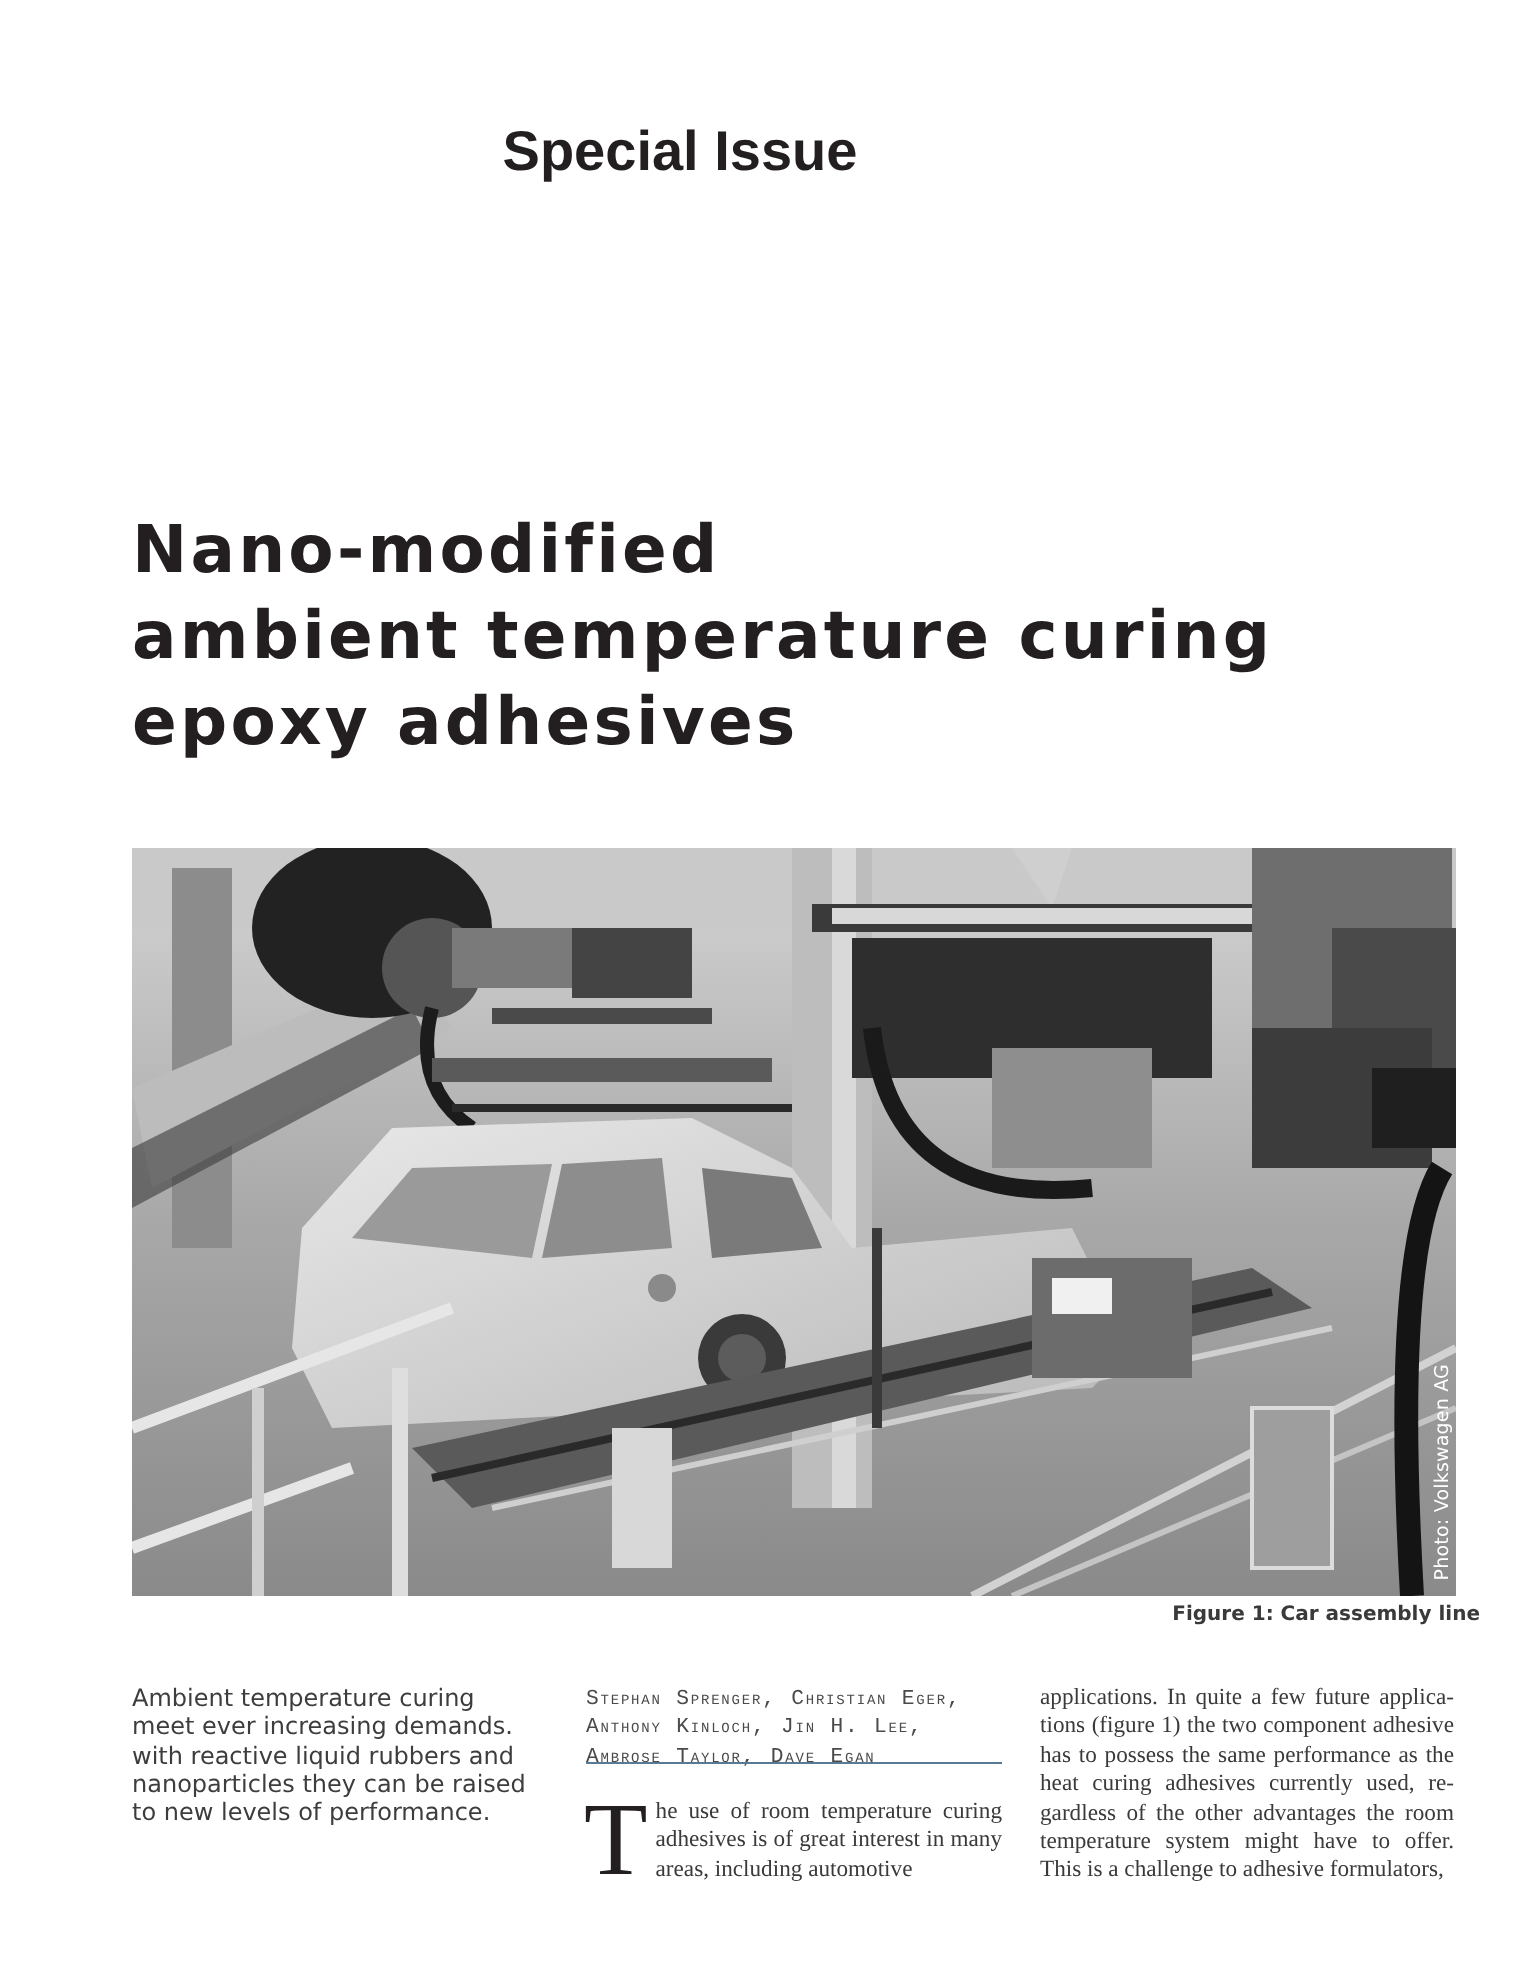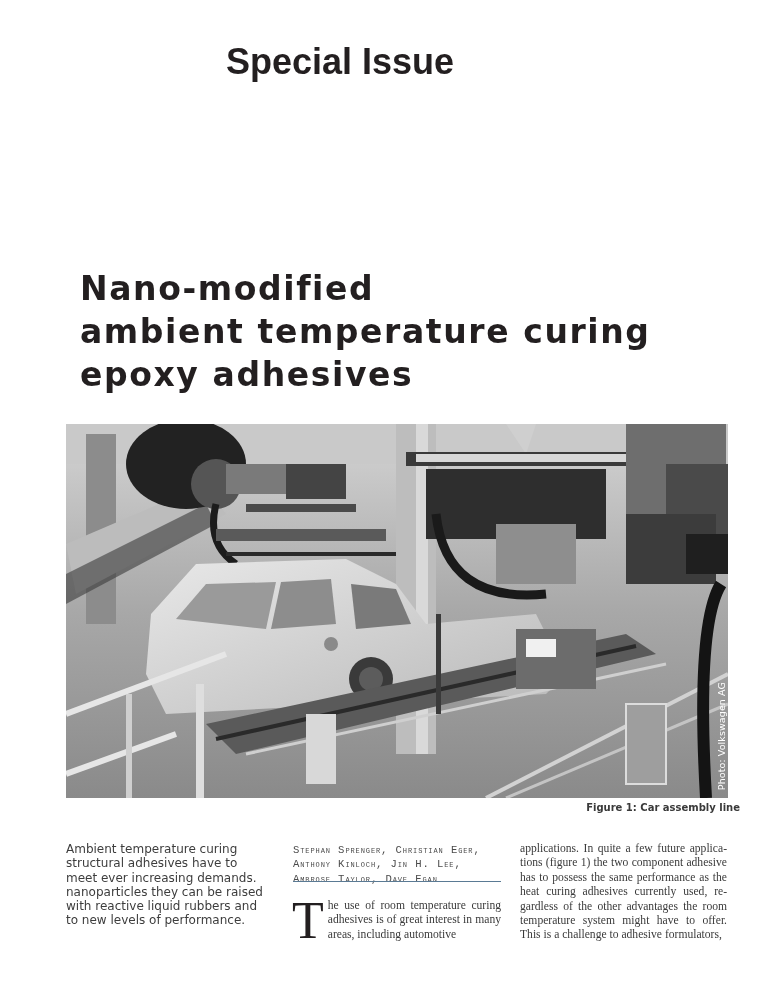--- a/index.html
+++ b/index.html
@@ -1,18 +1,18 @@
 <!DOCTYPE html>
 <html><head>
 <meta charset="utf-8">
 <style>
   html, body { margin:0; padding:0; background:#ffffff; }
   body { width:768px; height:994px; position:relative; overflow:hidden; color:#231f20; }
-  .special { position:absolute; left:0; top:44px; width:680px; text-align:center;
-    font-family:"Liberation Sans", sans-serif; font-weight:bold; font-size:36px; line-height:36px; color:#231f20; }
+  .special { position:absolute; left:0; top:58px; width:680px; text-align:center;
+    font-family:"Liberation Sans", sans-serif; font-weight:bold; font-size:28px; line-height:36px; color:#231f20; }
   .title { position:absolute; left:66px; top:253px; width:640px;
     font-family:"DejaVu Sans", sans-serif; font-weight:bold; font-size:33px; line-height:43px; letter-spacing:1.6px; color:#231f20; }
   .photo { position:absolute; left:66px; top:424px; width:662px; height:374px; background:#9a9a9a; overflow:hidden; }
   .photo svg { position:absolute; left:0; top:0; }
   .credit { position:absolute; right:1px; bottom:8px; writing-mode:vertical-rl; transform:rotate(180deg);
     font-family:"DejaVu Sans", sans-serif; font-size:9.5px; color:#ffffff; letter-spacing:0.1px; }
   .caption { position:absolute; right:28px; top:802px; font-family:"DejaVu Sans", sans-serif; font-weight:bold;
     font-size:10px; color:#3a3a3a; }
   .abstract { position:absolute; left:66px; top:842px; width:220px;
     font-family:"DejaVu Sans", sans-serif; font-size:12px; line-height:14.3px; color:#3d3d3d; }
@@ -28,21 +28,21 @@
   .col3 .ln { display:block; text-align:justify; text-align-last:justify; white-space:nowrap; }
   .col3 .ln.last { text-align-last:left; }
 </style>
 </head>
 <body>
 
 <div class="special">
   <div>Special Issue</div>
 </div>
 
-<h1 class="title" style="margin:14px;font-weight:bold;">
+<h1 class="title" style="margin:0;font-weight:bold;">
   <div>Nano-modified</div>
   <div>ambient temperature curing</div>
   <div>epoxy adhesives</div>
 </h1>
 
 <div class="photo">
   <svg width="662" height="374" viewBox="0 0 662 374">
     <defs>
       <linearGradient id="bg" x1="0" y1="0" x2="0" y2="1">
         <stop offset="0" stop-color="#d4d4d4"></stop>
@@ -111,24 +111,23 @@
 
     <path d="M655,160 Q630,200 640,374" stroke="#141414" stroke-width="12" fill="none"></path>
   </svg>
   <div class="credit">Photo: Volkswagen AG</div>
 </div>
 
 <div class="caption">Figure 1: Car assembly line</div>
 
 <div class="abstract">
   <div>Ambient temperature curing</div>
-  <div>structural adhesives have to</div>
   <div>meet ever increasing demands.</div>
+  <div>with reactive liquid rubbers and</div>
   <div>nanoparticles they can be raised</div>
-  <div>with reactive liquid rubbers and</div>
   <div>to new levels of performance.</div>
 </div>
 
 <div class="authors">
   <div>Stephan Sprenger, Christian Eger,</div>
   <div>Anthony Kinloch, Jin H. Lee,</div>
   <div>Ambrose Taylor, Dave Egan</div>
 </div>
 <div class="divider"></div>
 

